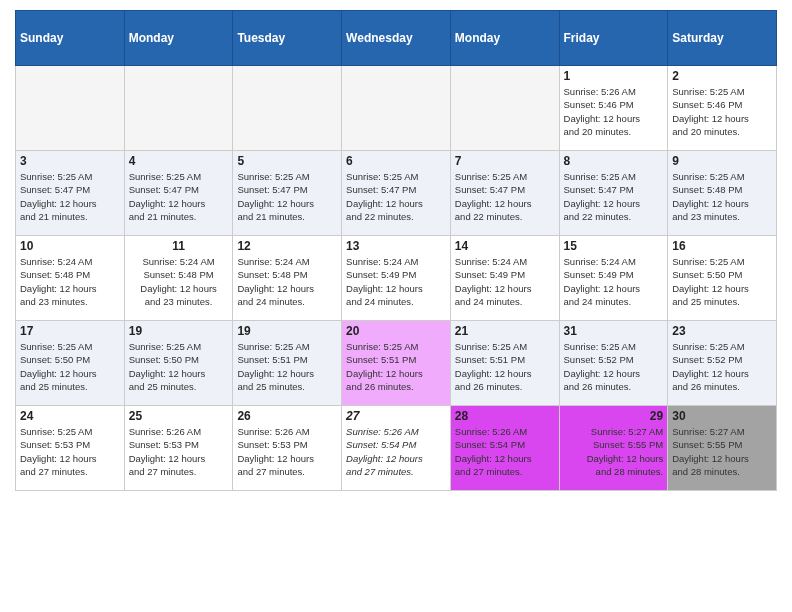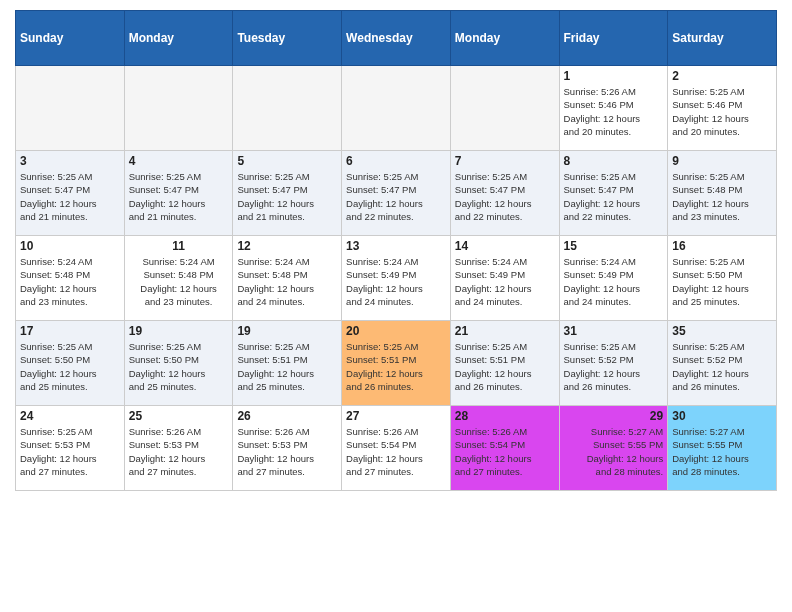--- a/index.html
+++ b/index.html
@@ -238,21 +238,21 @@
 Daylight: 12 hours
 and 25 minutes.</div>
           </td>
           <td style="background: rgb(238, 242, 248);">
             <span class="day-number">19</span>
             <div class="day-info" style="white-space: pre-line;">Sunrise: 5:25 AM
 Sunset: 5:51 PM
 Daylight: 12 hours
 and 25 minutes.</div>
           </td>
-          <td style="background: #fdba74;">
+          <td style="background: #f0abfc;">
             <span class="day-number">20</span>
             <div class="day-info" style="white-space: pre-line;">Sunrise: 5:25 AM
 Sunset: 5:51 PM
 Daylight: 12 hours
 and 26 minutes.</div>
           </td>
           <td style="background: rgb(238, 242, 248); margin-left: 45px;">
             <span class="day-number">21</span>
             <div class="day-info" style="white-space: pre-line;">Sunrise: 5:25 AM
 Sunset: 5:51 PM
@@ -260,21 +260,21 @@
 and 26 minutes.</div>
           </td>
           <td style="background: rgb(238, 242, 248);">
             <span class="day-number">31</span>
             <div class="day-info" style="white-space: pre-line;">Sunrise: 5:25 AM
 Sunset: 5:52 PM
 Daylight: 12 hours
 and 26 minutes.</div>
           </td>
           <td style="background: rgb(238, 242, 248);">
-            <span class="day-number">35</span>
+            <span class="day-number">23</span>
             <div class="day-info" style="white-space: pre-line;">Sunrise: 5:25 AM
 Sunset: 5:52 PM
 Daylight: 12 hours
 and 26 minutes.</div>
           </td>
         </tr>
         <tr>
           <td style="background: rgb(255, 255, 255);">
             <span class="day-number">24</span>
             <div class="day-info" style="white-space: pre-line;">Sunrise: 5:25 AM
@@ -289,42 +289,42 @@
 Daylight: 12 hours
 and 27 minutes.</div>
           </td>
           <td style="background: rgb(255, 255, 255);">
             <span class="day-number">26</span>
             <div class="day-info" style="white-space: pre-line;">Sunrise: 5:26 AM
 Sunset: 5:53 PM
 Daylight: 12 hours
 and 27 minutes.</div>
           </td>
-          <td style="background: rgb(255, 255, 255);">
+          <td style="background: rgb(255, 255, 255); font-style: italic;">
             <span class="day-number">27</span>
             <div class="day-info" style="white-space: pre-line;">Sunrise: 5:26 AM
 Sunset: 5:54 PM
 Daylight: 12 hours
 and 27 minutes.</div>
           </td>
           <td style="background: #d946ef;">
             <span class="day-number">28</span>
             <div class="day-info" style="white-space: pre-line;">Sunrise: 5:26 AM
 Sunset: 5:54 PM
 Daylight: 12 hours
 and 27 minutes.</div>
           </td>
           <td style="background: #d946ef; text-align: right;">
             <span class="day-number">29</span>
             <div class="day-info" style="white-space: pre-line;">Sunrise: 5:27 AM
 Sunset: 5:55 PM
 Daylight: 12 hours
 and 28 minutes.</div>
           </td>
-          <td style="background: #7dd3fc;">
+          <td style="background: #a3a3a3;">
             <span class="day-number">30</span>
             <div class="day-info" style="white-space: pre-line;">Sunrise: 5:27 AM
 Sunset: 5:55 PM
 Daylight: 12 hours
 and 28 minutes.</div>
           </td>
         </tr>
       </tbody>
   </table>
 </div>

